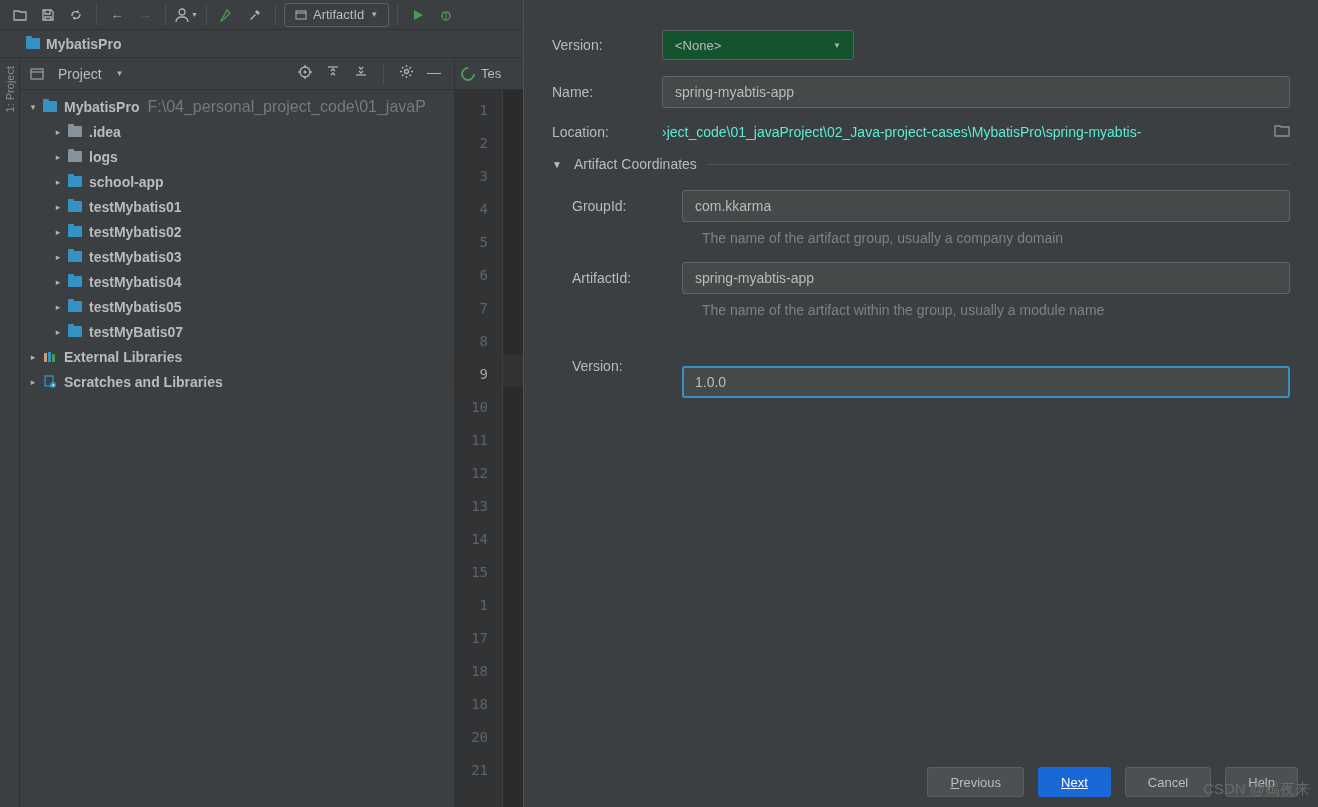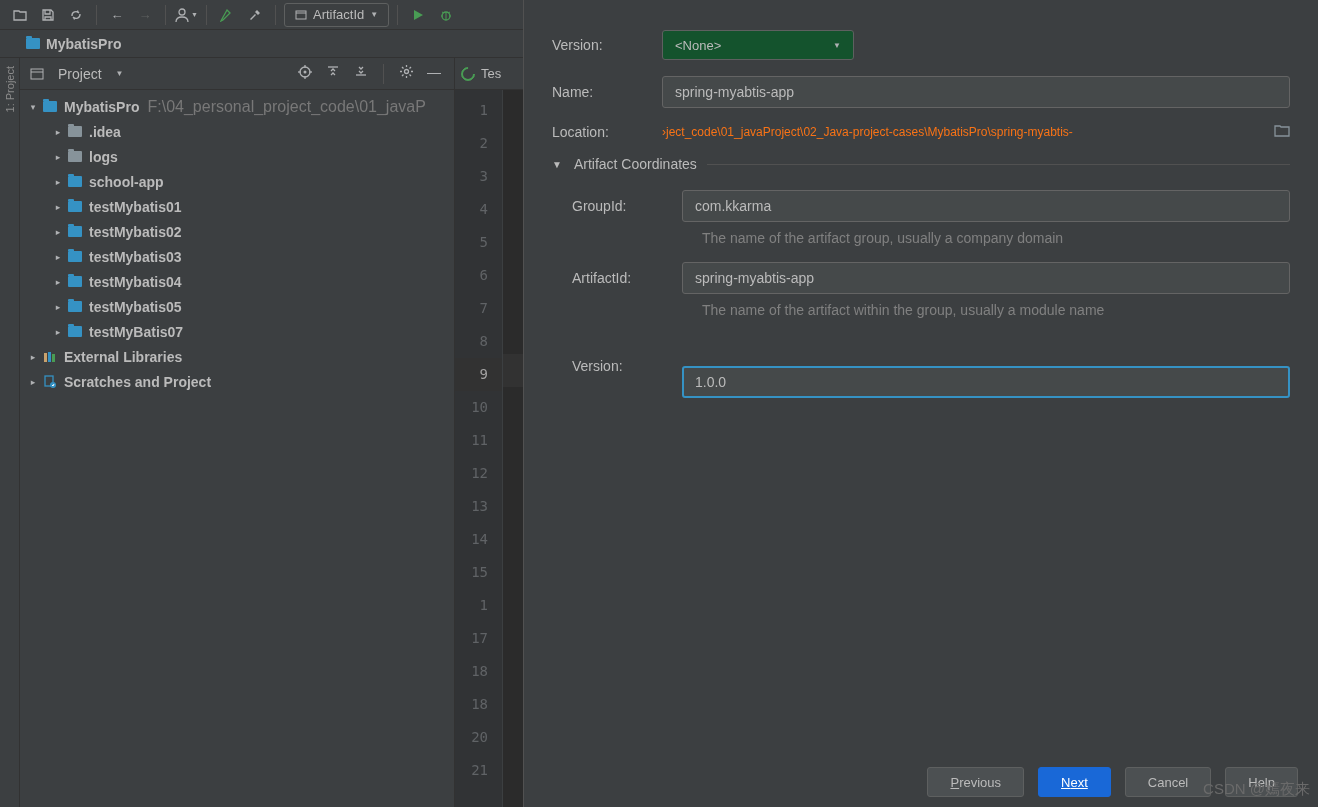--- a/index.html
+++ b/index.html
@@ -295,22 +295,22 @@
       padding: 0 11px;
       margin-top: 32px;
     }
     .location-input {
       display: flex;
       align-items: center;
       gap: 8px;
     }
     .location-text {
       flex: 1;
-      color: #f97316;
-      font-size: 12px;
+      color: #5eead4;
+      font-size: 14px;
       overflow: hidden;
       white-space: nowrap;
     }
     .section-header {
       display: flex;
       align-items: center;
       color: #bbbbbb;
       font-size: 14px;
       margin: 16px 0 18px 0;
       gap: 10px;
@@ -580,21 +580,21 @@
       </div>
       <div class="tree-row" style="padding-left:8px">
         <span class="tree-arrow collapsed"></span>
         <span class="tree-icon">
           <svg width="14" height="14" viewBox="0 0 14 14">
               <rect x="2" y="1" width="8" height="10" fill="none" stroke="#3592c4" stroke-width="1.3"></rect>
               <circle cx="10" cy="10" r="3" fill="#3592c4"></circle>
               <path d="M9 10l1 1 1-2" stroke="#fff" stroke-width="1" fill="none"></path>
             </svg>
         </span>
-        <span class="tree-label">Scratches and Project</span>
+        <span class="tree-label">Scratches and Libraries</span>
       </div>
     </div>
   </div>
 
   <div class="editor-area">
     <div class="editor-tabs">
       <span class="tab-icon"></span>
       <span>Tes</span>
     </div>
     <div class="editor-body">

